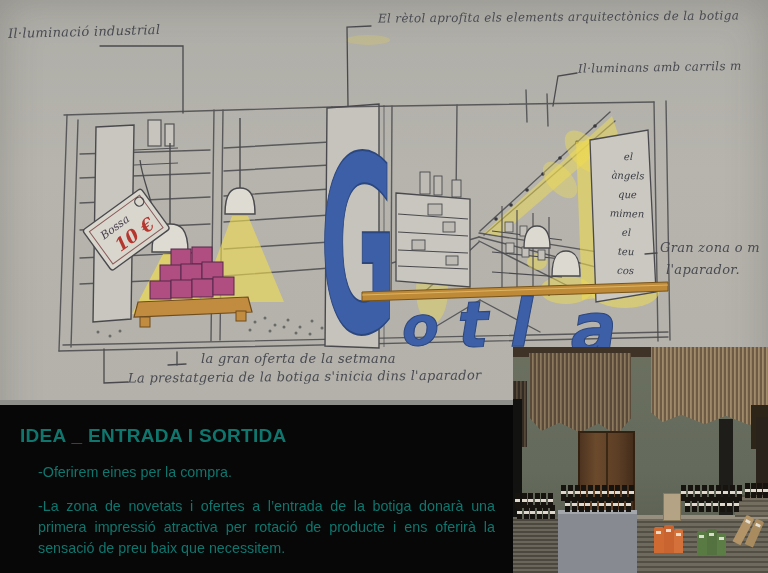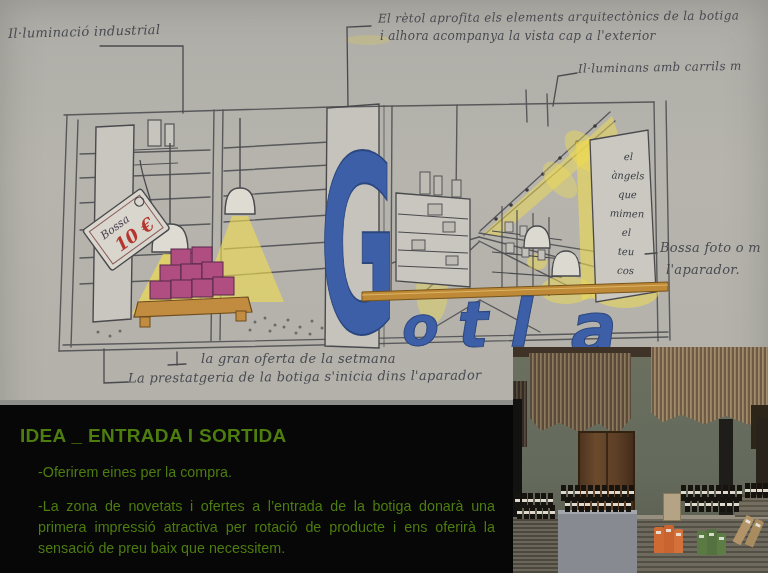--- a/index.html
+++ b/index.html
@@ -10,21 +10,21 @@
   .sketch-svg{position:absolute;left:0;top:0;}
   
   .hand{position:absolute;font-family:"DejaVu Serif",serif;font-style:italic;
     color:#41434b;opacity:.92;white-space:nowrap;letter-spacing:.3px;}
   .v-panel-text{position:absolute;left:606px;top:147px;width:42px;text-align:center;
     font-family:"DejaVu Serif",serif;font-style:italic;font-size:10px;line-height:1.9;
     color:#3a3c44;transform:rotate(1.5deg);}
   .v-panel-text div{white-space:nowrap;}
   
   .text-panel{position:absolute;left:0;top:400px;width:513px;height:173px;
-    background:#070707;border-top:5px solid #8e8e8a;box-sizing:border-box;color:#4d7c0f;}
+    background:#070707;border-top:5px solid #8e8e8a;box-sizing:border-box;color:#0f766e;}
   .text-panel h1{margin:20px 0 0 20px;font-size:19px;font-weight:bold;letter-spacing:.3px;}
   .text-panel .body{margin:15px 18px 0 38px;font-size:14.3px;line-height:1.48;text-align:justify;}
   .text-panel .body p{margin:0 0 13px 0;}
   
   .photo{position:absolute;left:513px;top:347px;width:255px;height:226px;overflow:hidden;
     background:linear-gradient(180deg,#6b705f 0%,#646a5c 55%,#565a4e 100%);}
   .photo *{position:absolute;}
   .ph-topbeam{left:0;top:0;width:255px;height:10px;background:#3f3327;}
   .fringe{background:repeating-linear-gradient(90deg,#7b6951 0 1px,#594a39 1px 3px,#8b785d 3px 4px);}
   .fringe.light{background:repeating-linear-gradient(90deg,#948163 0 1px,#6d5b45 1px 3px,#a08a69 3px 4px);}
@@ -249,23 +249,22 @@
       <path d="M577,73 L558,76 L553,106"></path>
       <path d="M645,254 L657,253"></path>
       <path d="M104,349 L104,383 L128,382"></path>
       <path d="M177,352 L177,365"></path>
         <path d="M168,365 L186,364"></path>
     </g>
   </svg>
 
   <div class="hand" style="left:8px;top:24px;font-size:13px;transform:rotate(-1.5deg);">Il·luminació industrial</div>
   <div class="hand" style="left:378px;top:10px;font-size:12px;transform:rotate(-0.5deg);">El rètol aprofita els elements arquitectònics de la botiga</div>
-  <div class="hand" style="left:380px;top:29px;font-size:12px;">i alhora acompanya la vista cap a l'exterior</div>
   <div class="hand" style="left:578px;top:60px;font-size:12px;width:188px;overflow:hidden;transform:rotate(-1deg);">Il·luminans amb carrils m</div>
-  <div class="hand" style="left:660px;top:240px;font-size:13px;">Bossa foto o m</div>
+  <div class="hand" style="left:660px;top:240px;font-size:13px;">Gran zona o m</div>
   <div class="hand" style="left:666px;top:262px;font-size:13px;">l'aparador.</div>
   <div class="hand" style="left:201px;top:351px;font-size:13px;">la gran oferta de la setmana</div>
   <div class="hand" style="left:128px;top:369px;font-size:13px;transform:rotate(-0.5deg);">La prestatgeria de la botiga s'inicia dins l'aparador</div>
 
   <div class="v-panel-text">
     <div>el</div>
     <div>àngels</div>
     <div>que</div>
     <div>mimen</div>
     <div>el</div>

